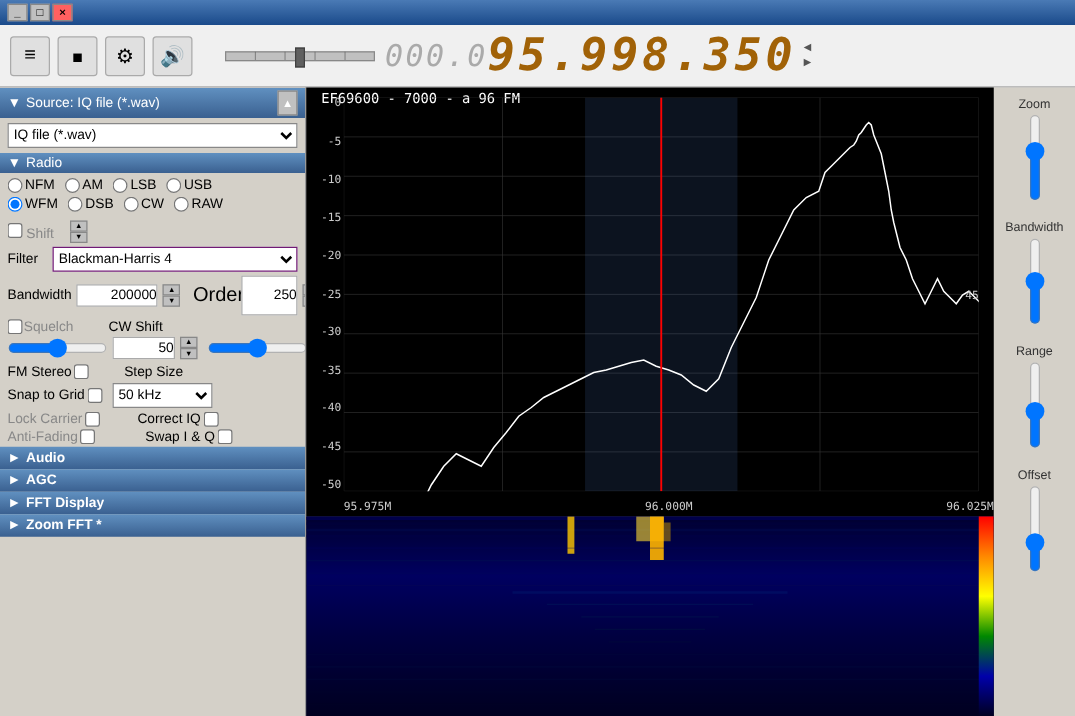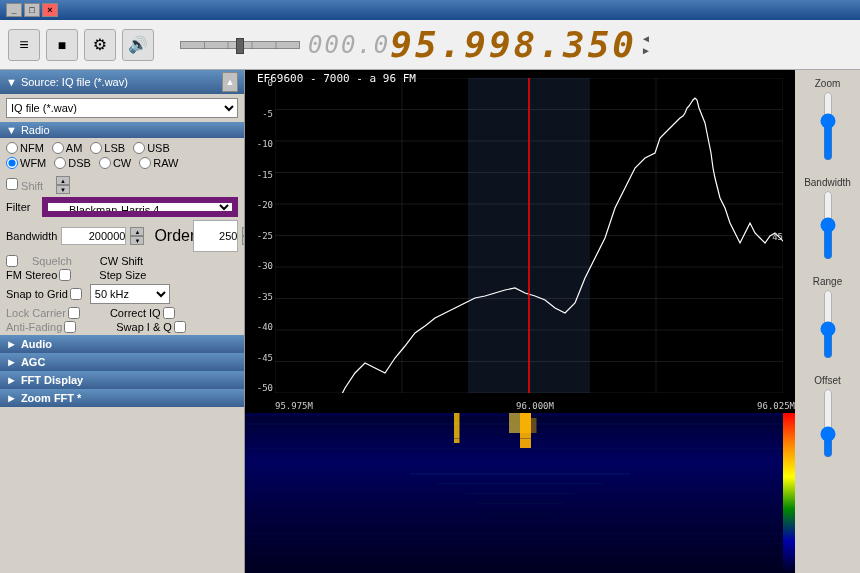--- a/index.html
+++ b/index.html
@@ -218,22 +218,21 @@
     }
     .filter-label {
       font-size: 11px;
       width: 32px;
     }
     .filter-select {
       flex: 1;
       height: 20px;
       font-size: 11px;
       background: white;
-      border: 6px solid #701a75;
-      padding-left: 17px;
+      border: 1px solid #701a75;
     }
 
     .bw-row {
       padding: 0 6px;
       margin-bottom: 3px;
       display: flex;
       align-items: center;
       gap: 4px;
     }
     .bw-label { font-size: 11px; width: 65px; }
@@ -258,21 +257,21 @@
     .squelch-row {
       padding: 0 6px;
       margin-bottom: 2px;
       display: flex;
       align-items: center;
       gap: 8px;
     }
     .squelch-check {
       display: flex;
       align-items: center;
-      gap: 14px;
+      gap: 1px;
       font-size: 11px;
       color: #888;
     }
     .cw-shift-label {
       font-size: 11px;
       margin-left: 20px;
     }
 
     .slider-row {
       padding: 0 6px;
@@ -609,20 +608,30 @@
     </div>
 
     <div class="squelch-row">
       <label class="squelch-check option-label-gray">
         <input type="checkbox" style="">
         <span> Squelch</span>
       </label>
       <span class="cw-shift-label">CW Shift</span>
     </div>
 
+    <div class="slider-row">
+      <input type="range" class="small-slider" min="0" max="100" value="50" style="">
+      <input type="text" class="small-input" value="50" style="">
+      <div class="spin-btns">
+        <div class="spin-btn">▲</div>
+        <div class="spin-btn">▼</div>
+      </div>
+      <input type="range" class="small-slider" min="0" max="2000" value="1000" style="margin-left: 4px;">
+
+    </div>
 
     <div class="option-row">
       <label class="option-label">
         <span>FM Stereo</span>
         <input type="checkbox" style="">
       </label>
       <label class="option-label" style="margin-left:20px;">
         <span>Step Size</span>
       </label>
     </div>

